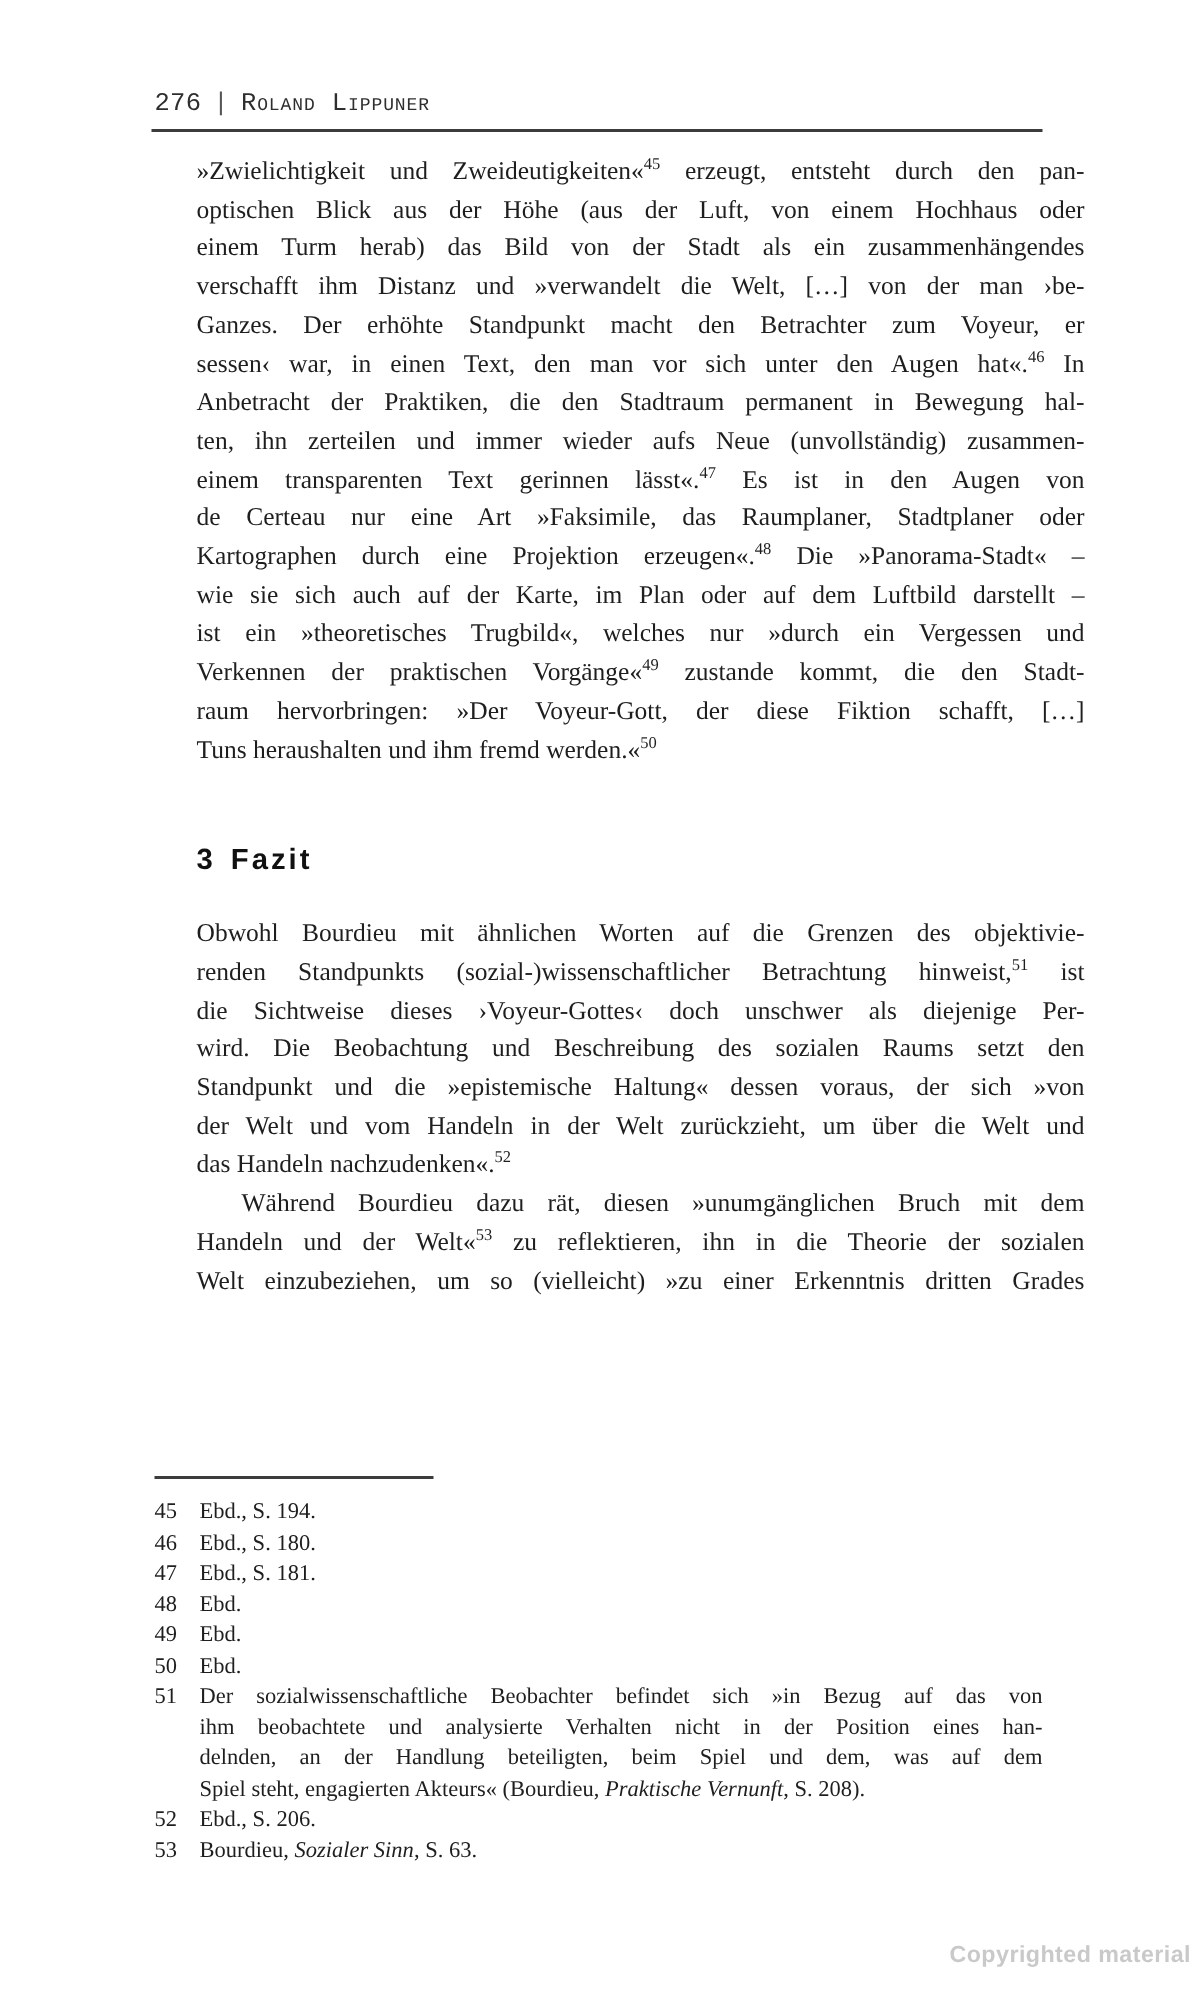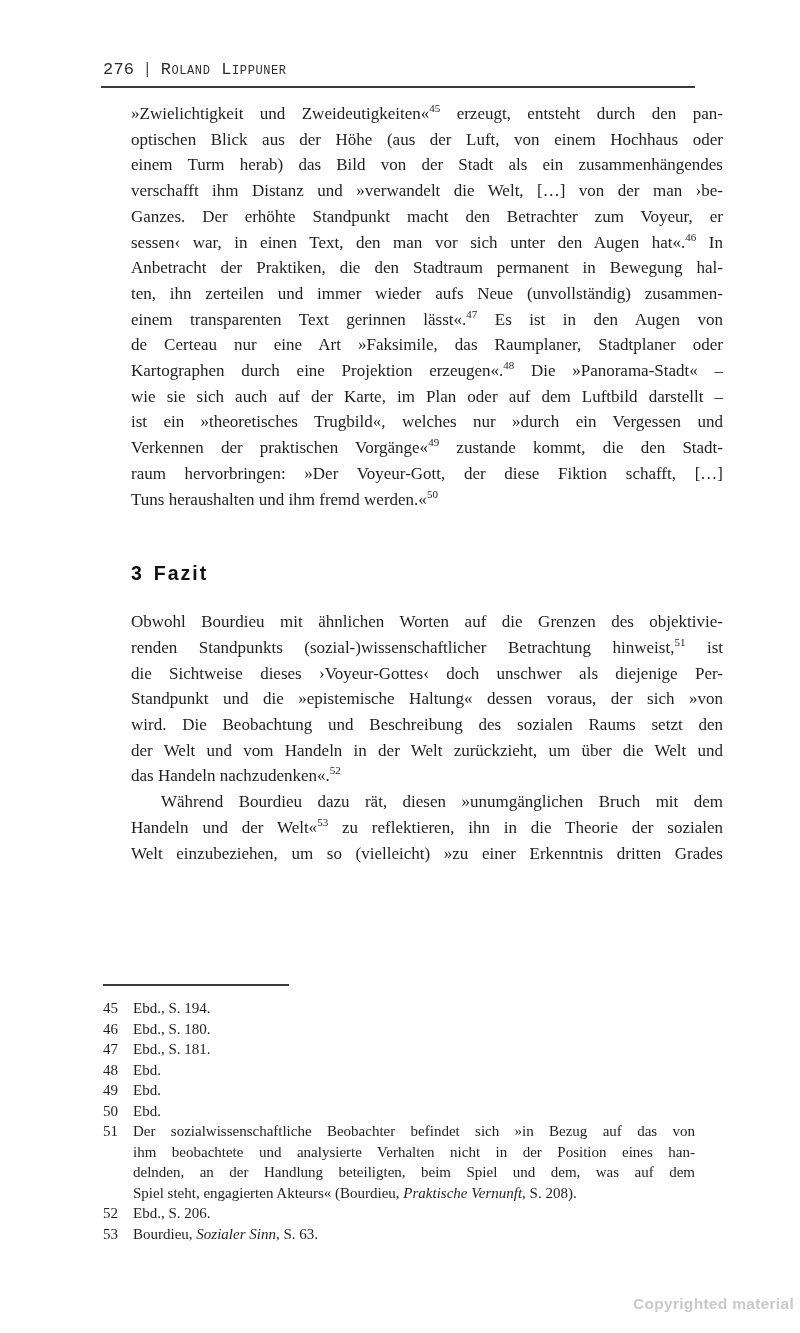--- a/index.html
+++ b/index.html
@@ -170,22 +170,22 @@
     <div class="section-heading">
       <span class="h-num">3</span>
       <span>Fazit</span>
     </div>
 
     <div>
         <div class="para">
           <div class="jline">Obwohl Bourdieu mit ähnlichen Worten auf die Grenzen des objektivie-</div>
           <div class="jline">renden Standpunkts (sozial-)wissenschaftlicher Betrachtung hinweist,<sup>51</sup> ist</div>
           <div class="jline">die Sichtweise dieses ›Voyeur-Gottes‹ doch unschwer als diejenige Per-</div>
+          <div class="jline">wird. Die Beobachtung und Beschreibung des sozialen Raums setzt den</div>
           <div class="jline">Standpunkt und die »epistemische Haltung« dessen voraus, der sich »von</div>
-          <div class="jline">wird. Die Beobachtung und Beschreibung des sozialen Raums setzt den</div>
           <div class="jline">der Welt und vom Handeln in der Welt zurückzieht, um über die Welt und</div>
           <div class="jline last">das Handeln nachzudenken«.<sup>52</sup></div>
         </div>
         <div class="para indent">
           <div class="jline">Während Bourdieu dazu rät, diesen »unumgänglichen Bruch mit dem</div>
           <div class="jline">Handeln und der Welt«<sup>53</sup> zu reflektieren, ihn in die Theorie der sozialen</div>
           <div class="jline">Welt einzubeziehen, um so (vielleicht) »zu einer Erkenntnis dritten Grades</div>
         </div>
       </div>
   </div>

